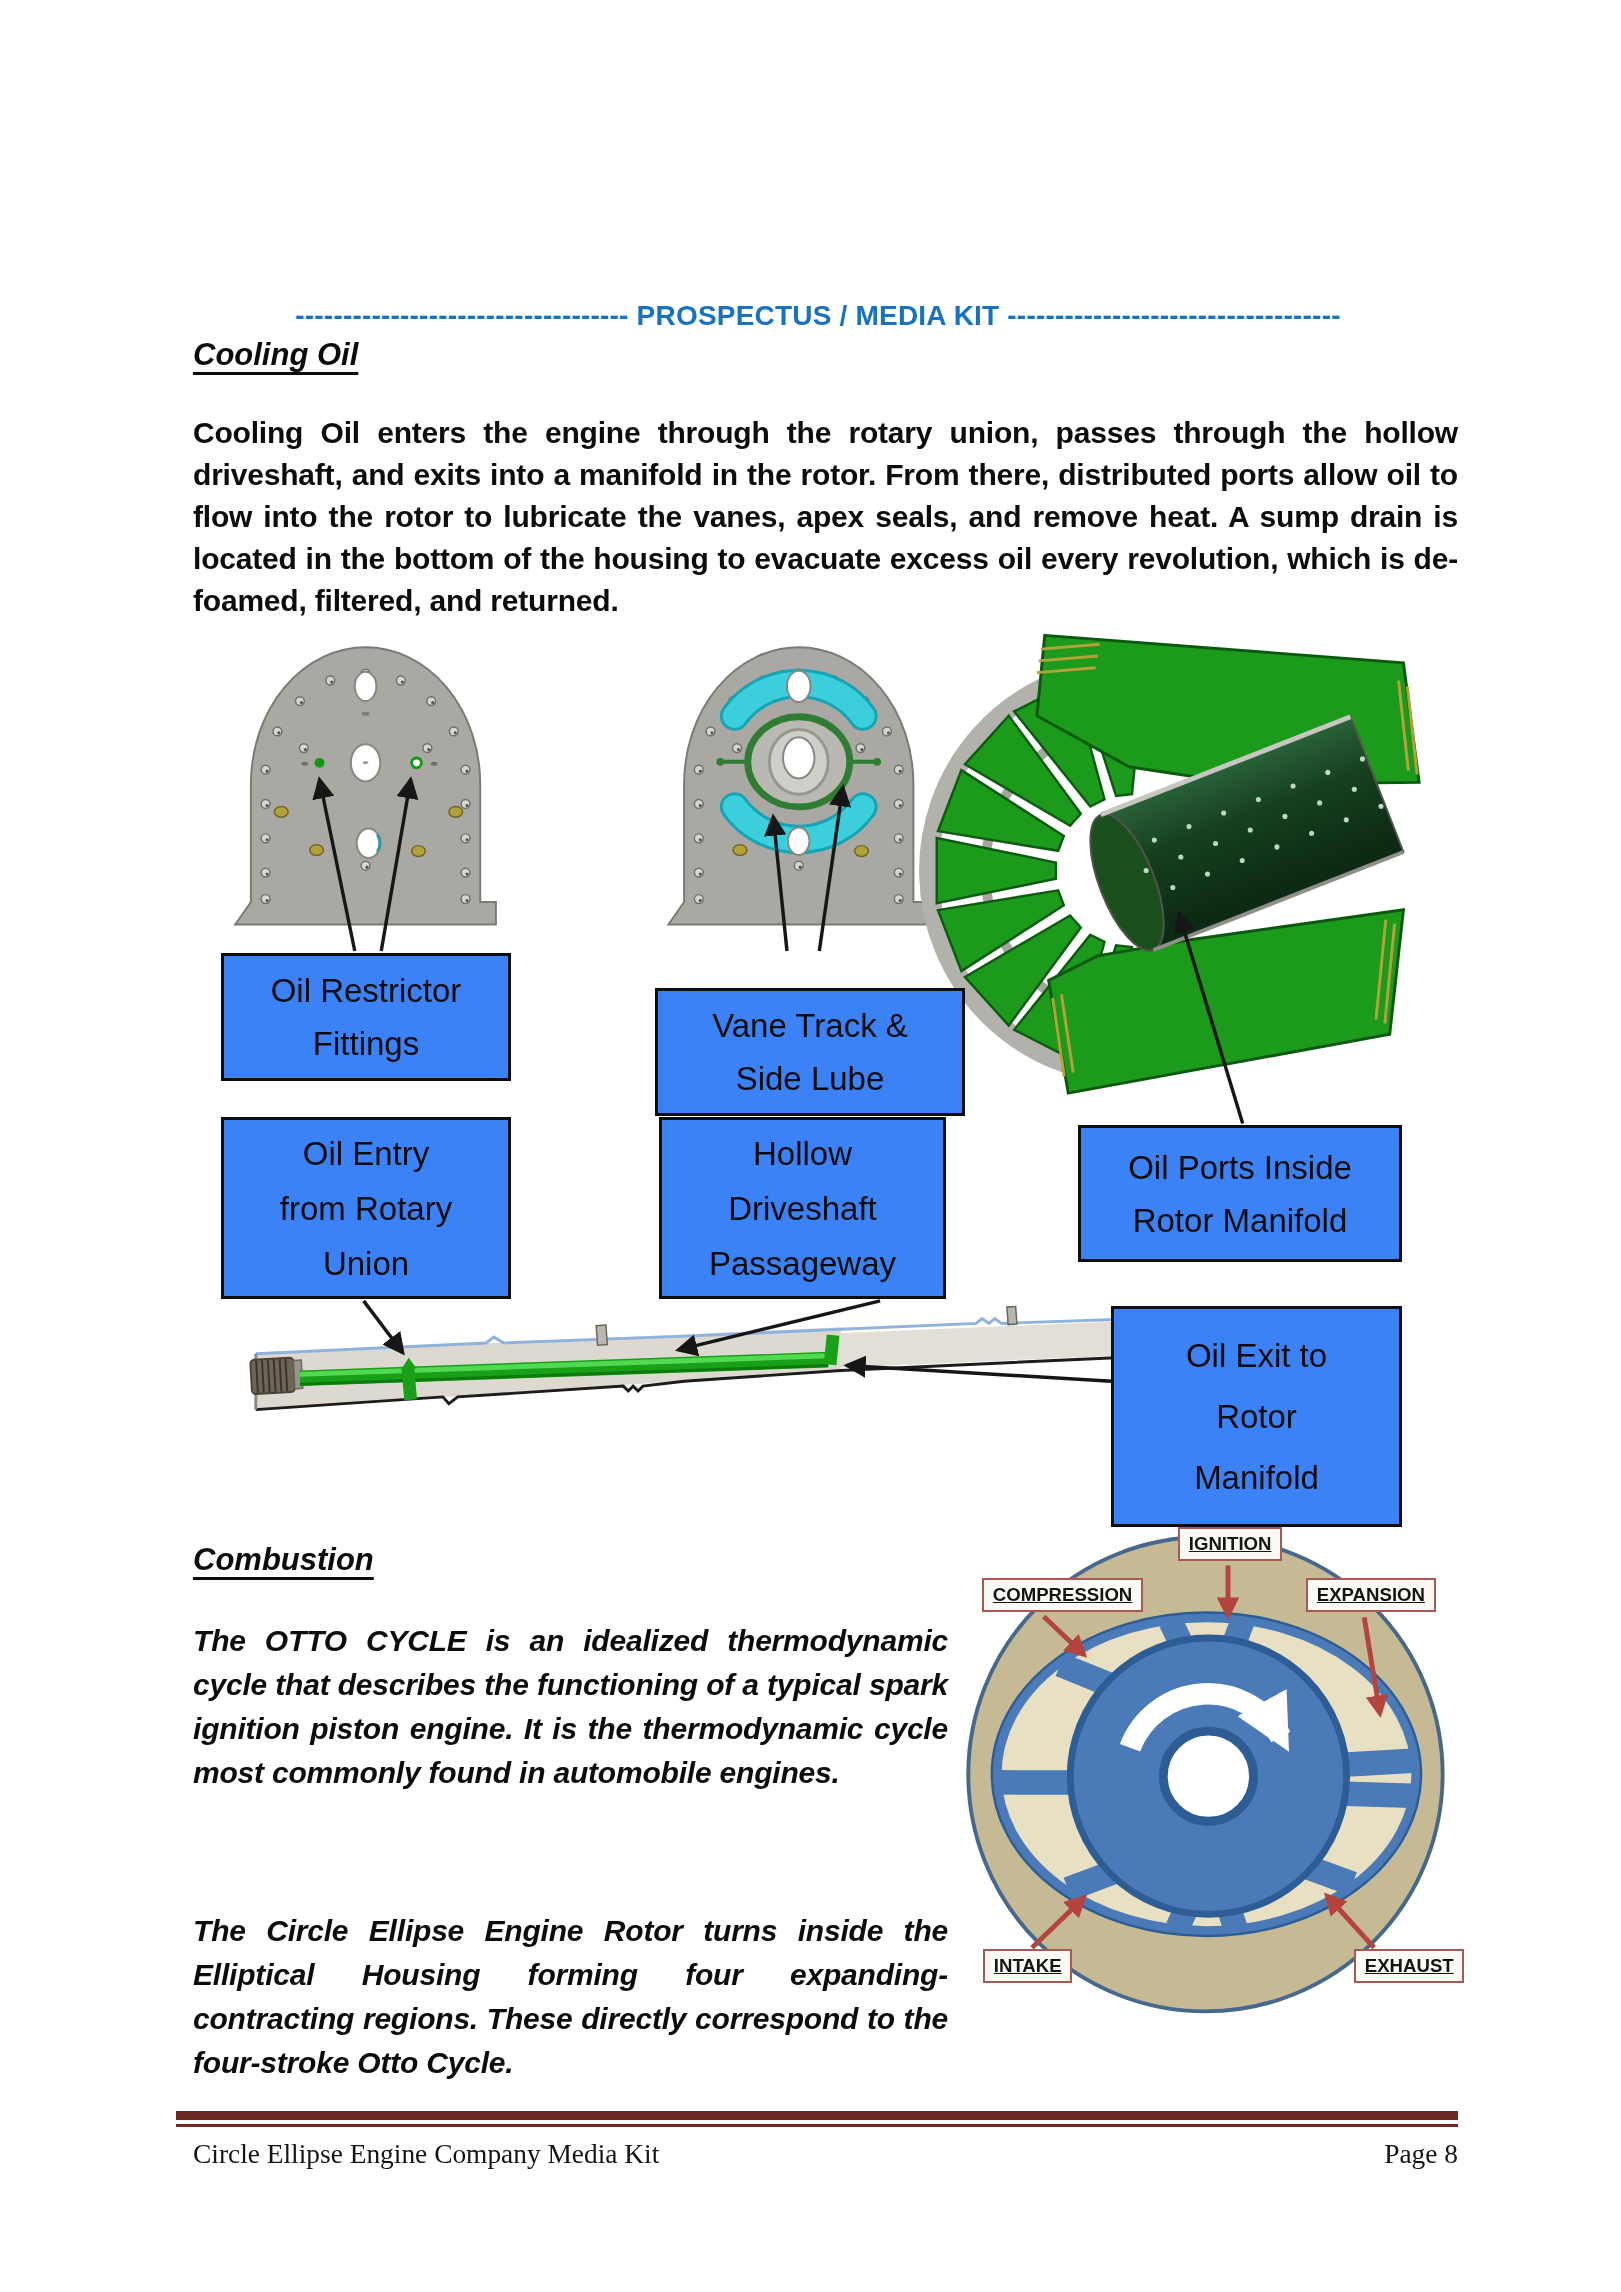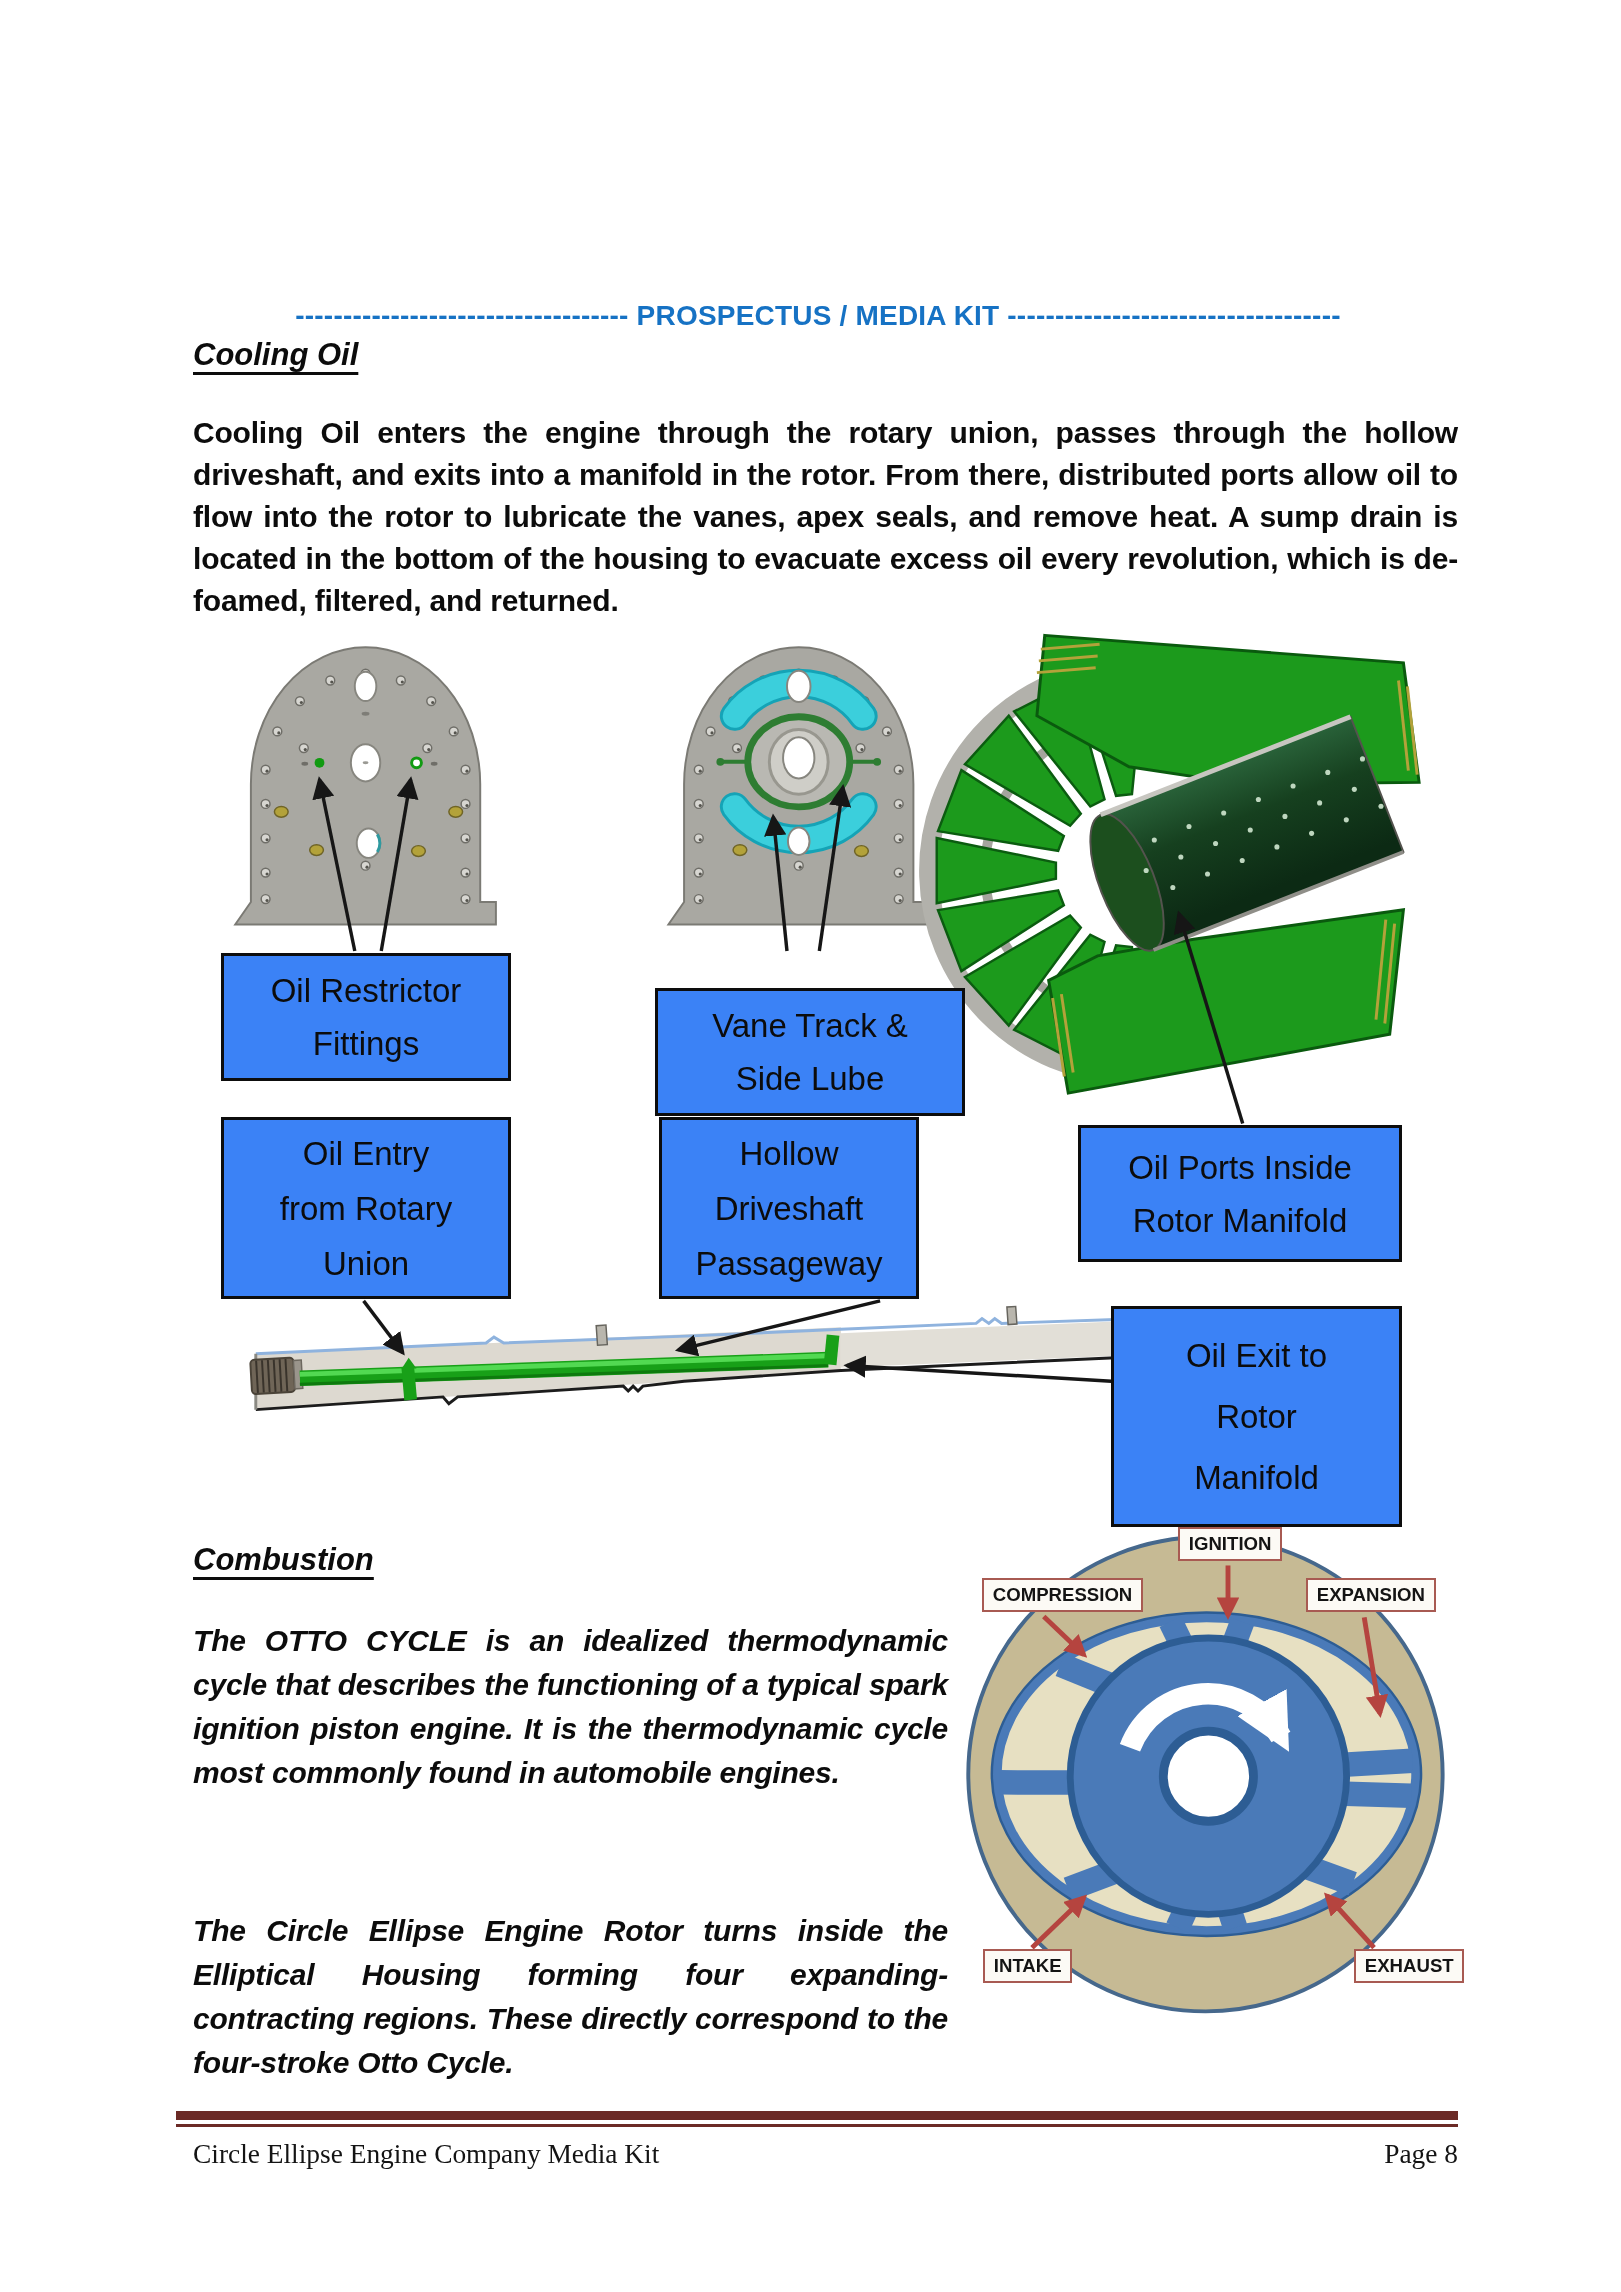--- a/index.html
+++ b/index.html
@@ -16,21 +16,21 @@
     color:#0c0c0c;letter-spacing:-0.2px;}
   .body-para.narrow{line-height:44px;font-style:italic;}
 
   .callout{display:flex;align-items:center;justify-content:center;text-align:center;
     white-space:pre-line;background:#3b82f6;border:3.9px solid #0d0d0d;
     font-size:33px;font-weight:400;line-height:53px;color:#0c0c0c;box-sizing:border-box;}
   .callout.l3{line-height:55px;}
   .callout.tall{line-height:61px;}
 
   .otto-label{display:inline-block;background:#fcfaf5;border:2.9px solid var(--otto_label_border);
-    padding:3.9px 8.8px;font-size:18.6px;font-weight:700;color:#141414;white-space:nowrap;}
+    padding:3.9px 8.8px;font-size:18.6px;font-weight:700;color:#141414;white-space:nowrap;text-decoration:underline;}
 
   .footer-bar1{left:176px;top:2111px;width:1282px;height:8.8px;background:var(--footer_maroon);}
   .footer-bar2{left:176px;top:2124px;width:1282px;height:2.9px;background:var(--footer_maroon);}
   .footer-text{top:2139px;font-family:"Liberation Serif",serif;font-size:27.4px;color:#141414;}
 
   
   .pl-gray{fill:var(--plate_gray);stroke:#7b7a74;stroke-width:2px;}
   .hole{fill:#ffffff;stroke:#87867f;stroke-width:2px;}
   .green-fit{fill:#119a11;}
   .green-ring{fill:#ffffff;stroke:#119a11;stroke-width:3px;}
@@ -327,21 +327,21 @@
 
   <div class="abs callout" style="left:221px;top:953px;width:290px;height:128px;">Oil Restrictor
 Fittings</div>
   <div class="abs callout" style="left:655px;top:988px;width:310px;height:128px;">Vane Track &amp;
 Side Lube</div>
   <div class="abs callout" style="left:1078px;top:1125px;width:324px;height:137px;">Oil Ports Inside
 Rotor Manifold</div>
   <div class="abs callout l3" style="left:221px;top:1117px;width:290px;height:182px;">Oil Entry
 from Rotary
 Union</div>
-  <div class="abs callout l3" style="left:659px;top:1117px;width:260px;height:182px;">Hollow
+  <div class="abs callout l3" style="left:659px;top:1117px;width:287px;height:182px;">Hollow
 Driveshaft
 Passageway</div>
   <div class="abs callout tall" style="left:1111px;top:1299px;width:291px;height:221px;margin-top:7px;">Oil Exit to
 Rotor
 Manifold</div>
 
   <div class="abs sec-heading" style="left:193px;top:1542px;">Combustion</div>
   <div class="abs body-para narrow" style="left:193px;top:1619px;width:755px;">The OTTO CYCLE is an idealized thermodynamic cycle that describes the functioning of a typical spark ignition piston engine. It is the thermodynamic cycle most commonly found in automobile engines.</div>
   <div class="abs body-para narrow" style="left:193px;top:1909px;width:755px;">The Circle Ellipse Engine Rotor turns inside the Elliptical Housing forming four expanding-contracting regions. These directly correspond to the four-stroke Otto Cycle.</div>
 

